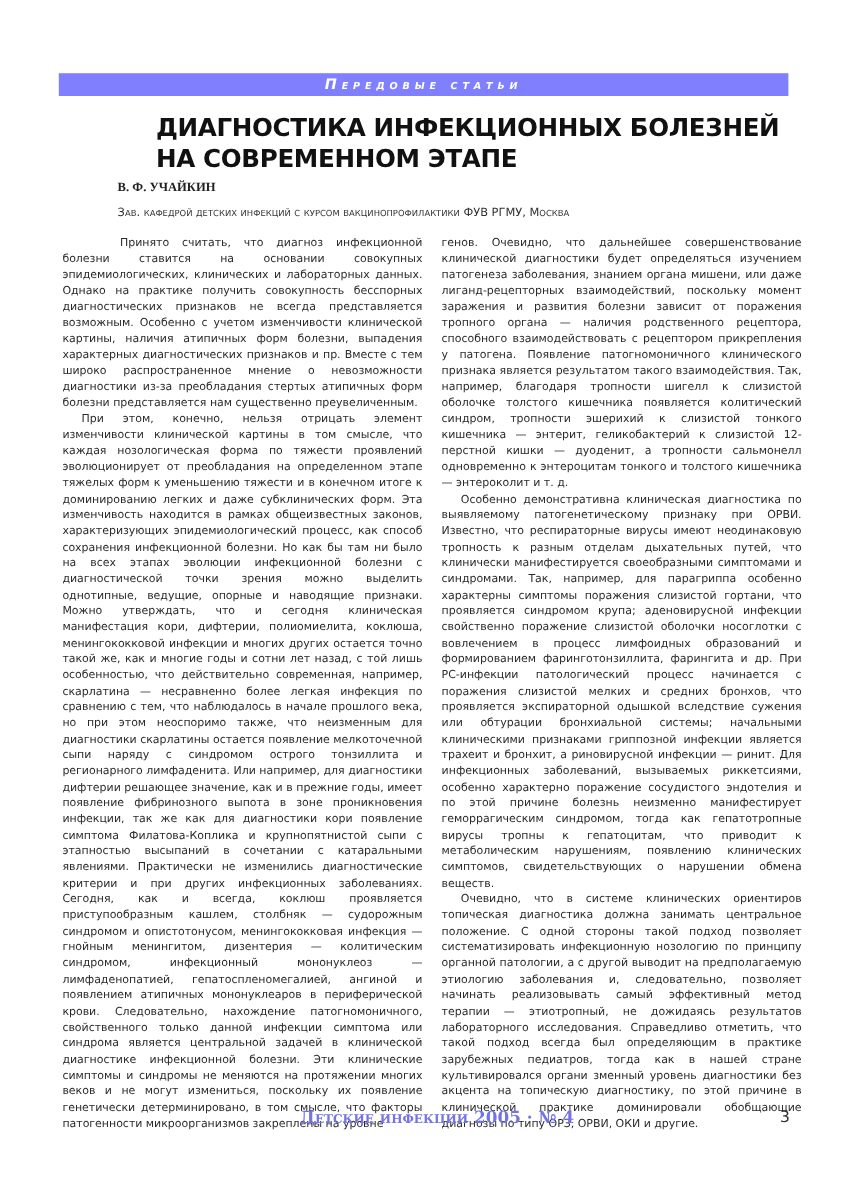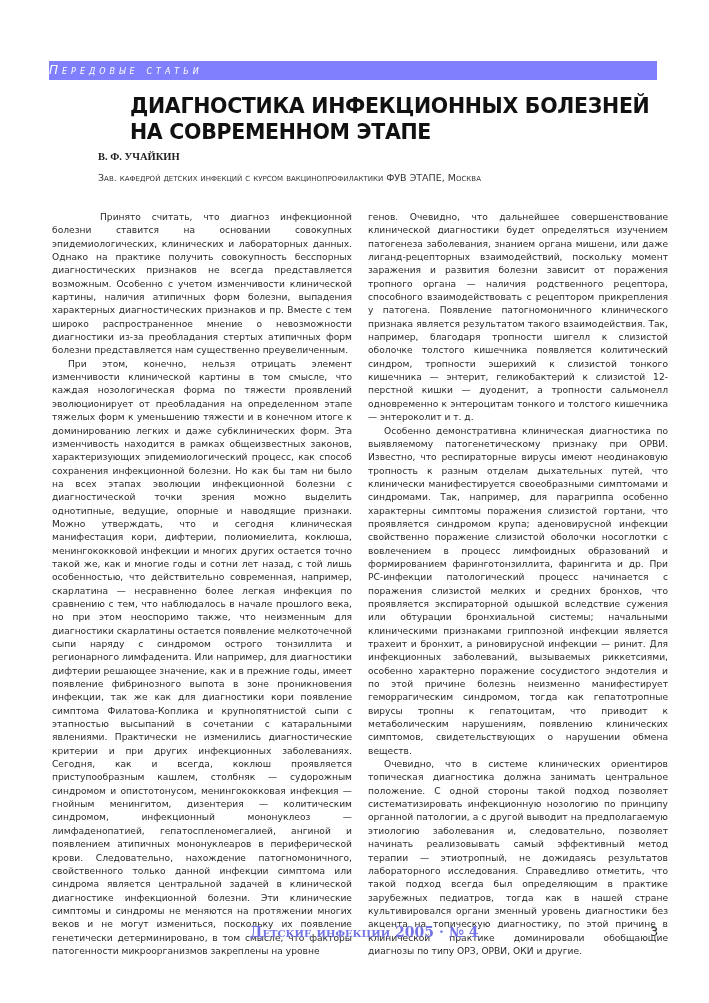--- a/index.html
+++ b/index.html
@@ -1,40 +1,40 @@
 <!DOCTYPE html>
 <html><head>
 <meta charset="utf-8">
 <style>
   html, body { margin: 0; padding: 0; background: #ffffff; }
   body { width: 709px; height: 1003px; position: relative; overflow: hidden; }
   .banner {
     position: absolute; left: 49px; top: 61px; width: 608px; height: 19px;
-    background: #8080ff; color: #ffffff; text-align: left;
-    font-family: "DejaVu Sans", sans-serif; font-weight: normal; font-style: italic;
+    background: #8080ff; color: #ffffff; text-align: center;
+    font-family: "DejaVu Sans", sans-serif; font-weight: bold; font-style: italic;
     font-size: 12px; letter-spacing: 4px; line-height: 19px; font-variant: small-caps;
   }
   .title {
     position: absolute; left: 98px; top: 93px; width: 520px;
     font-family: "DejaVu Sans", sans-serif; font-weight: bold; font-size: 20.5px;
     line-height: 26px; color: #111; letter-spacing: -0.3px; margin-left: 32px;
   }
   .author {
     position: absolute; left: 98px; top: 151px;
     font-family: Liberation Serif, serif; font-weight: bold; font-size: 10.5px; color: #222;
   }
   .affil {
     position: absolute; left: 98px; top: 172px;
     font-family: "DejaVu Sans", sans-serif; font-size: 9.5px; color: #333;
     font-variant: small-caps; letter-spacing: 0px;
   }
   .col {
     position: absolute; top: 197px; width: 300px;
     font-family: "DejaVu Sans", sans-serif; font-size: 9.15px; line-height: 13.35px;
-    color: #2a2a2a; text-align: justify; hyphens: manual; margin-top: 14px;
+    color: #2a2a2a; text-align: justify; hyphens: manual;
   }
   .col.left { left: 52px; }
   .col.right { left: 368px; }
   .col p { margin: 0; text-indent: 16px; }
   .col p.first { text-indent: 48px; }
   .col p.cont { text-indent: 0; }
   .footer-journal {
     position: absolute; left: 250px; top: 924px;
     font-family: "DejaVu Serif", serif; font-weight: bold; font-size: 14px;
     color: #7474e6; font-variant: small-caps;
@@ -44,21 +44,21 @@
     font-family: "DejaVu Sans", sans-serif; font-size: 13px; color: #333;
   }
 </style>
 </head>
 <body>
 
 <div class="banner">Передовые статьи</div>
 
 <div class="title">ДИАГНОСТИКА ИНФЕКЦИОННЫХ БОЛЕЗНЕЙ НА СОВРЕМЕННОМ ЭТАПЕ</div>
 <div class="author">В. Ф. УЧАЙКИН</div>
-<div class="affil">Зав. кафедрой детских инфекций с курсом вакцинопрофилактики ФУВ ЭТАПЕ, Москва</div>
+<div class="affil">Зав. кафедрой детских инфекций с курсом вакцинопрофилактики ФУВ РГМУ, Москва</div>
 
 <div class="col left">
   <p class="first">Принято считать, что диагноз инфекционной болезни ставится на основании совокупных эпидемиологических, клинических и лабораторных данных. Однако на практике получить совокупность бесспорных диагностических признаков не всегда представляется возможным. Особенно с учетом изменчивости клинической картины, наличия атипичных форм болезни, выпадения характерных диагностических признаков и пр. Вместе с тем широко распространенное мнение о невозможности диагностики из-за преобладания стертых атипичных форм болезни представляется нам существенно преувеличенным.</p>
   <p>При этом, конечно, нельзя отрицать элемент изменчивости клинической картины в том смысле, что каждая нозологическая форма по тяжести проявлений эволюционирует от преобладания на определенном этапе тяжелых форм к уменьшению тяжести и в конечном итоге к доминированию легких и даже субклинических форм. Эта изменчивость находится в рамках общеизвестных законов, характеризующих эпидемиологический процесс, как способ сохранения инфекционной болезни. Но как бы там ни было на всех этапах эволюции инфекционной болезни с диагностической точки зрения можно выделить однотипные, ведущие, опорные и наводящие признаки. Можно утверждать, что и сегодня клиническая манифестация кори, дифтерии, полиомиелита, коклюша, менингококковой инфекции и многих других остается точно такой же, как и многие годы и сотни лет назад, с той лишь особенностью, что действительно современная, например, скарлатина — несравненно более легкая инфекция по сравнению с тем, что наблюдалось в начале прошлого века, но при этом неоспоримо также, что неизменным для диагностики скарлатины остается появление мелкоточечной сыпи наряду с синдромом острого тонзиллита и регионарного лимфаденита. Или например, для диагностики дифтерии решающее значение, как и в прежние годы, имеет появление фибринозного выпота в зоне проникновения инфекции, так же как для диагностики кори появление симптома Филатова-Коплика и крупнопятнистой сыпи с этапностью высыпаний в сочетании с катаральными явлениями. Практически не изменились диагностические критерии и при других инфекционных заболеваниях. Сегодня, как и всегда, коклюш проявляется приступообразным кашлем, столбняк — судорожным синдромом и опистотонусом, менингококковая инфекция — гнойным менингитом, дизентерия — колитическим синдромом, инфекционный мононуклеоз — лимфаденопатией, гепатоспленомегалией, ангиной и появлением атипичных мононуклеаров в периферической крови. Следовательно, нахождение патогномоничного, свойственного только данной инфекции симптома или синдрома является центральной задачей в клинической диагностике инфекционной болезни. Эти клинические симптомы и синдромы не меняются на протяжении многих веков и не могут измениться, поскольку их появление генетически детерминировано, в том смысле, что факторы патогенности микроорганизмов закреплены на уровне</p>
 </div>
 
 <div class="col right">
   <p class="cont">генов. Очевидно, что дальнейшее совершенствование клинической диагностики будет определяться изучением патогенеза заболевания, знанием органа мишени, или даже лиганд-рецепторных взаимодействий, поскольку момент заражения и развития болезни зависит от поражения тропного органа — наличия родственного рецептора, способного взаимодействовать с рецептором прикрепления у патогена. Появление патогномоничного клинического признака является результатом такого взаимодействия. Так, например, благодаря тропности шигелл к слизистой оболочке толстого кишечника появляется колитический синдром, тропности эшерихий к слизистой тонкого кишечника — энтерит, геликобактерий к слизистой 12-перстной кишки — дуоденит, а тропности сальмонелл одновременно к энтероцитам тонкого и толстого кишечника — энтероколит и т. д.</p>
   <p>Особенно демонстративна клиническая диагностика по выявляемому патогенетическому признаку при ОРВИ. Известно, что респираторные вирусы имеют неодинаковую тропность к разным отделам дыхательных путей, что клинически манифестируется своеобразными симптомами и синдромами. Так, например, для парагриппа особенно характерны симптомы поражения слизистой гортани, что проявляется синдромом крупа; аденовирусной инфекции свойственно поражение слизистой оболочки носоглотки с вовлечением в процесс лимфоидных образований и формированием фаринготонзиллита, фарингита и др. При РС-инфекции патологический процесс начинается с поражения слизистой мелких и средних бронхов, что проявляется экспираторной одышкой вследствие сужения или обтурации бронхиальной системы; начальными клиническими признаками гриппозной инфекции является трахеит и бронхит, а риновирусной инфекции — ринит. Для инфекционных заболеваний, вызываемых риккетсиями, особенно характерно поражение сосудистого эндотелия и по этой причине болезнь неизменно манифестирует геморрагическим синдромом, тогда как гепатотропные вирусы тропны к гепатоцитам, что приводит к метаболическим нарушениям, появлению клинических симптомов, свидетельствующих о нарушении обмена веществ.</p>
   <p>Очевидно, что в системе клинических ориентиров топическая диагностика должна занимать центральное положение. С одной стороны такой подход позволяет систематизировать инфекционную нозологию по принципу органной патологии, а с другой выводит на предполагаемую этиологию заболевания и, следовательно, позволяет начинать реализовывать самый эффективный метод терапии — этиотропный, не дожидаясь результатов лабораторного исследования. Справедливо отметить, что такой подход всегда был определяющим в практике зарубежных педиатров, тогда как в нашей стране культивировался органи зменный уровень диагностики без акцента на топическую диагностику, по этой причине в клинической практике доминировали обобщающие диагнозы по типу ОРЗ, ОРВИ, ОКИ и другие.</p>

